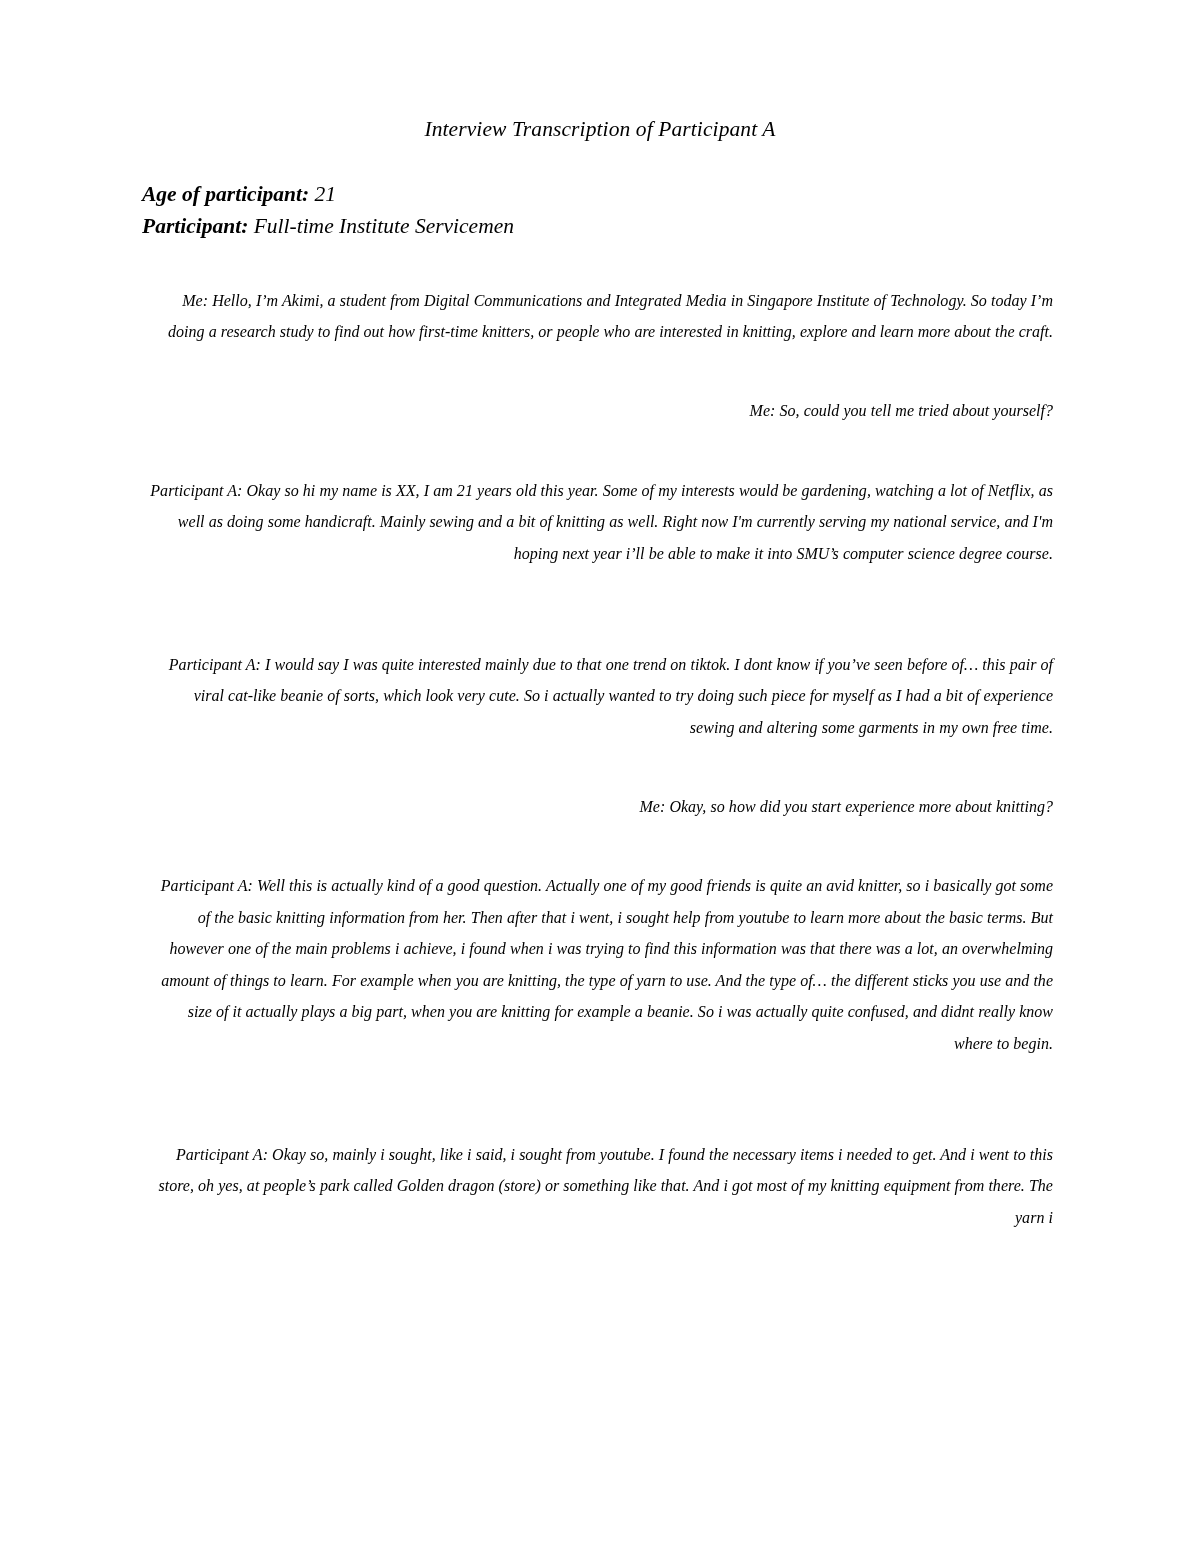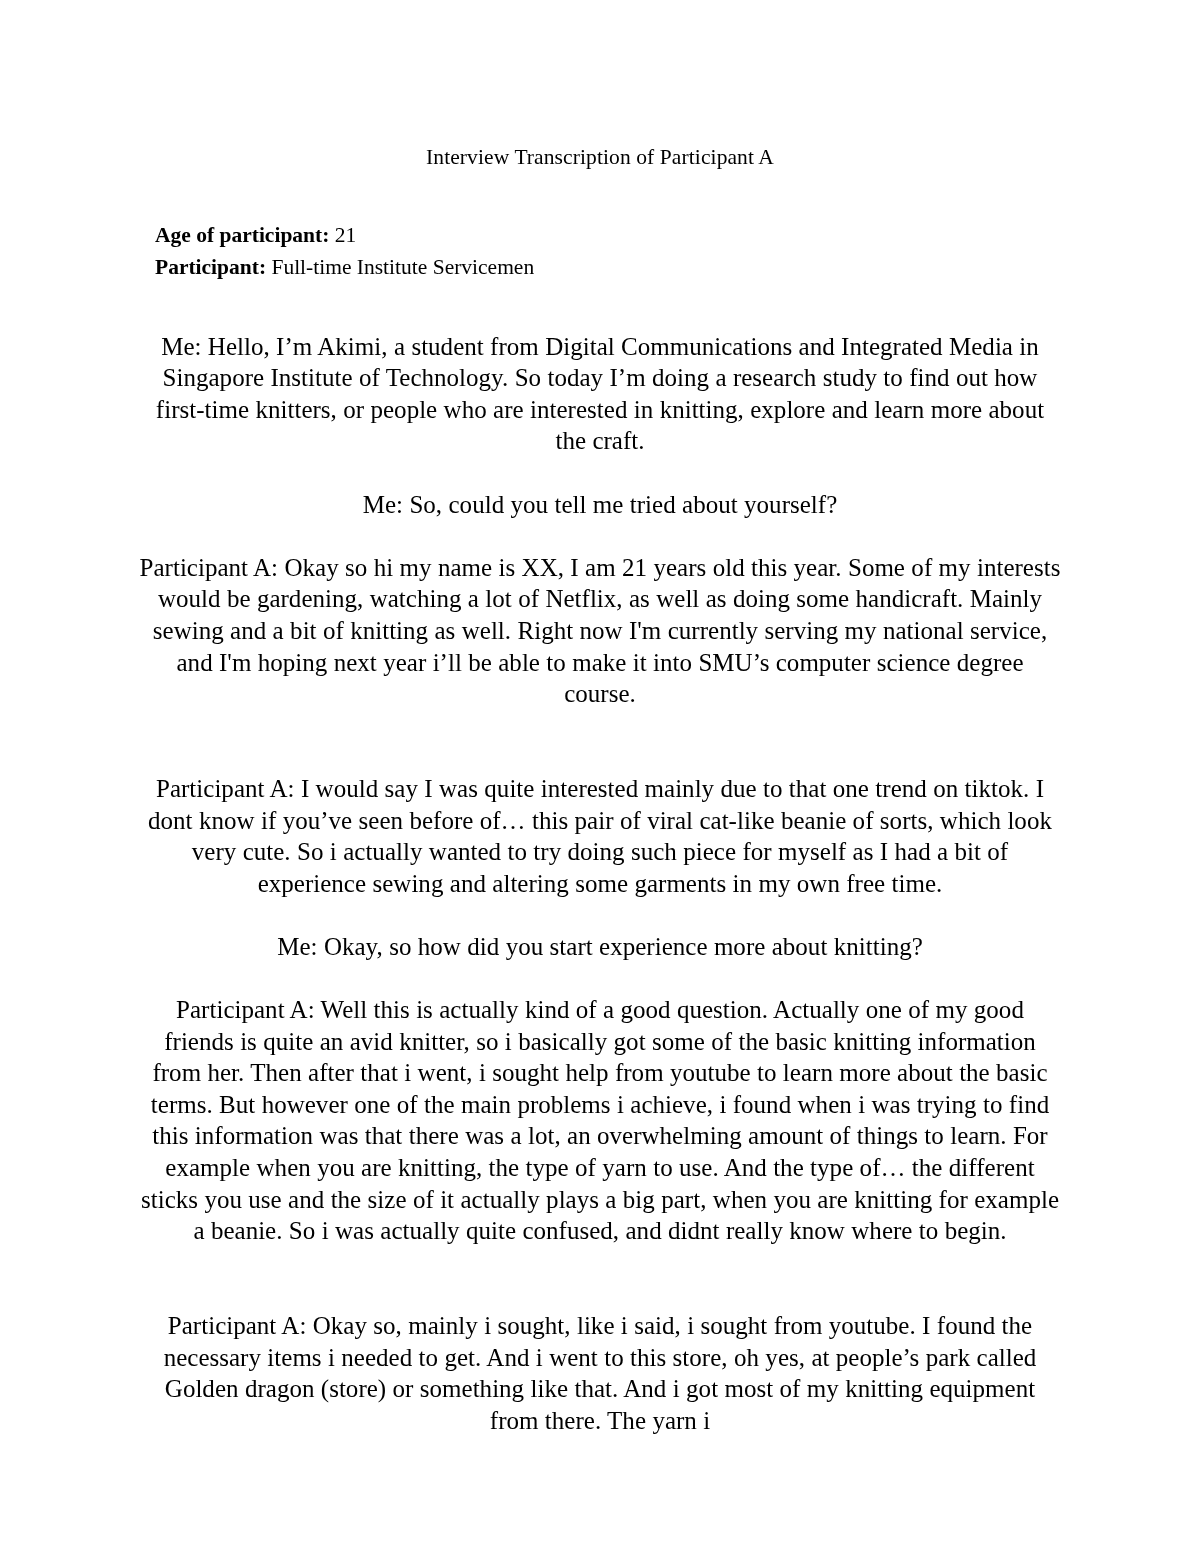--- a/index.html
+++ b/index.html
@@ -20,60 +20,61 @@
     position: relative;
     width: 1200px;
     height: 1553px;
     background: #ffffff;
     box-sizing: border-box;
   }
 
   .content {
     position: absolute;
     left: 139px;
-    top: 142px;
+    top: 114px;
     width: 922px;
+    font-style: italic;
   }
 
   .doc-title {
     text-align: center;
     font-size: 21.5px;
     line-height: 31px;
     margin: 0 0 0 0;
     letter-spacing: 0.1px;
   }
 
   .spacer-title {
     height: 31px;
   }
 
   .meta-block {
-    margin: 16px;
+    margin: 3px;
   }
 
   .meta-line {
     font-size: 21.5px;
     line-height: 31.5px;
     margin: 0;
     white-space: nowrap;
   }
 
   .meta-label {
     font-weight: bold;
   }
 
   .meta-value {
     font-weight: normal;
   }
 
   .para {
-    font-size: 25px;
+    font-size: 16px;
     line-height: 31.6px;
-    margin: 0;
-    text-align: center;
+    margin: 8px;
+    text-align: right;
     letter-spacing: 0.02px;
     word-spacing: 0.1px;
   }
 
   .gap {
     height: 31.6px;
   }
 </style>
 </head>
 <body>

